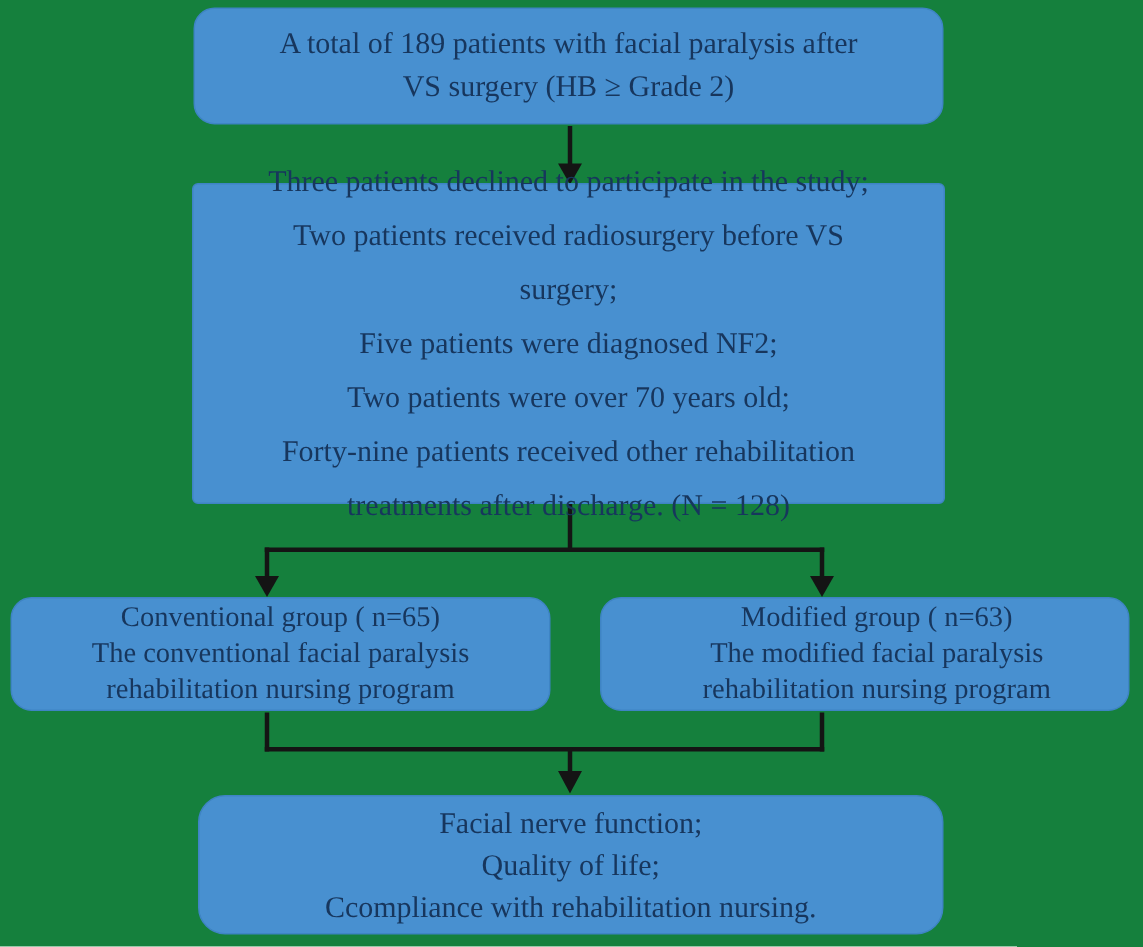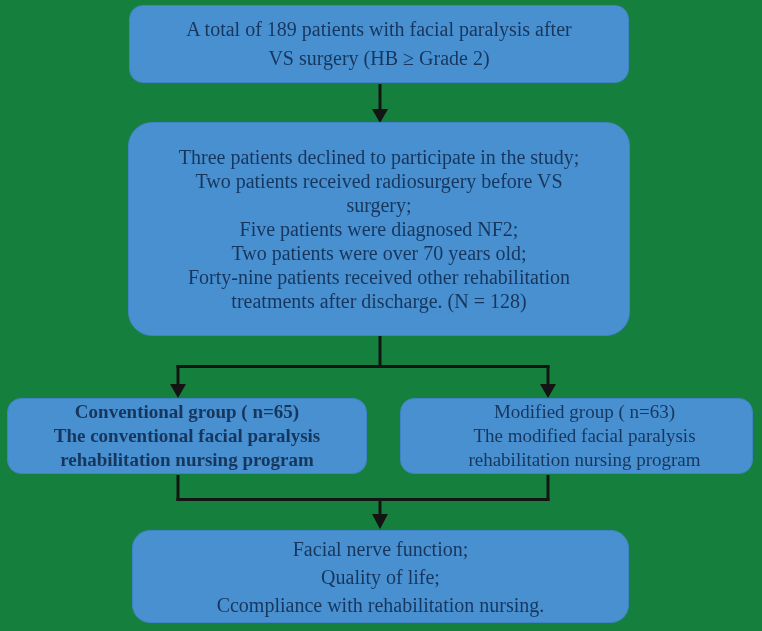--- a/index.html
+++ b/index.html
@@ -37,31 +37,30 @@
   .node-total {
     left: 129px; top: 5px;
     width: 500px; height: 78px;
     border-radius: 14px;
     font-size: 20px;
     line-height: 29px;
   }
   .node-excluded {
     left: 128px; top: 122px;
     width: 502px; height: 214px;
-    border-radius: 24px;
+    border-radius: 4px;
     font-size: 20px;
-    line-height: 24px;
+    line-height: 36px;
   }
   .node-conventional {
     left: 7px; top: 398px;
     width: 360px; height: 76px;
     border-radius: 14px;
     font-size: 19px;
     line-height: 24px;
-    font-weight: bold;
   }
   .node-modified {
     left: 400px; top: 398px;
     width: 353px; height: 76px;
     border-radius: 14px;
     font-size: 19px;
     line-height: 24px;
     padding-left: 16px;
   }
   .node-outcomes {

